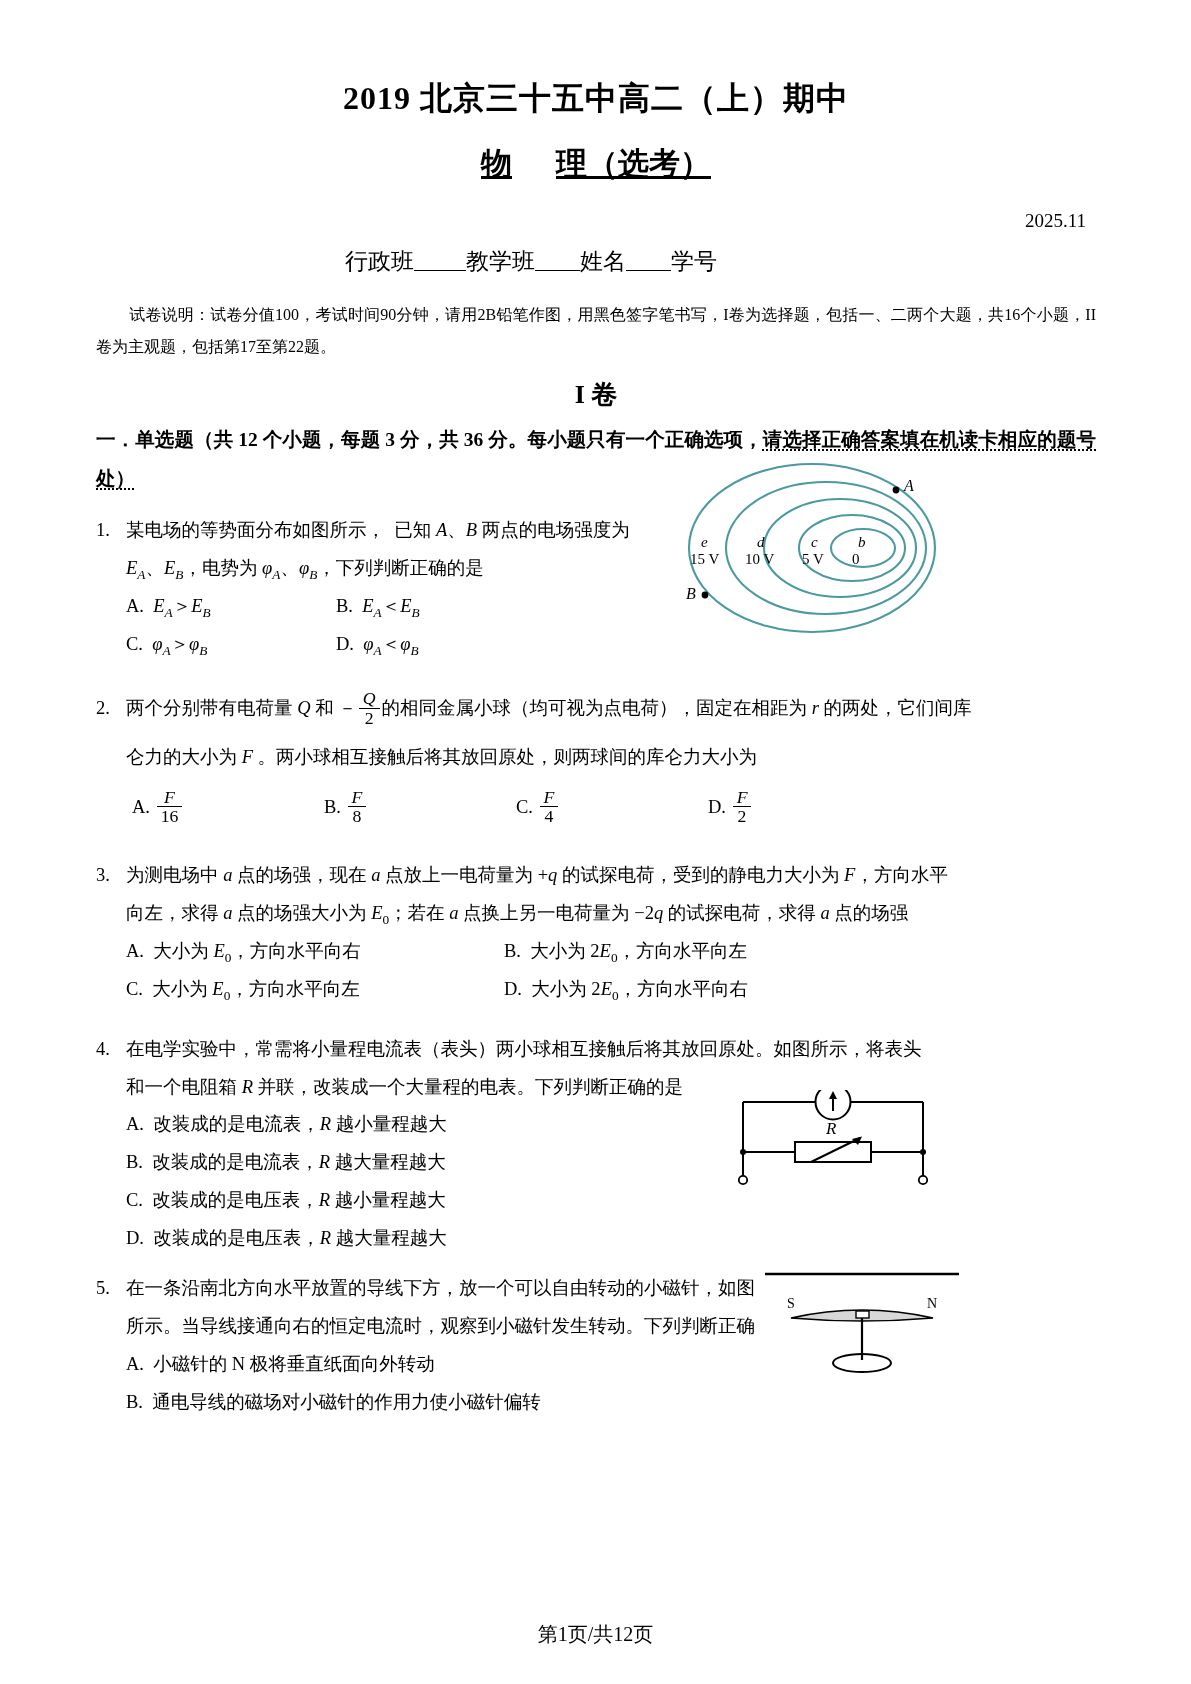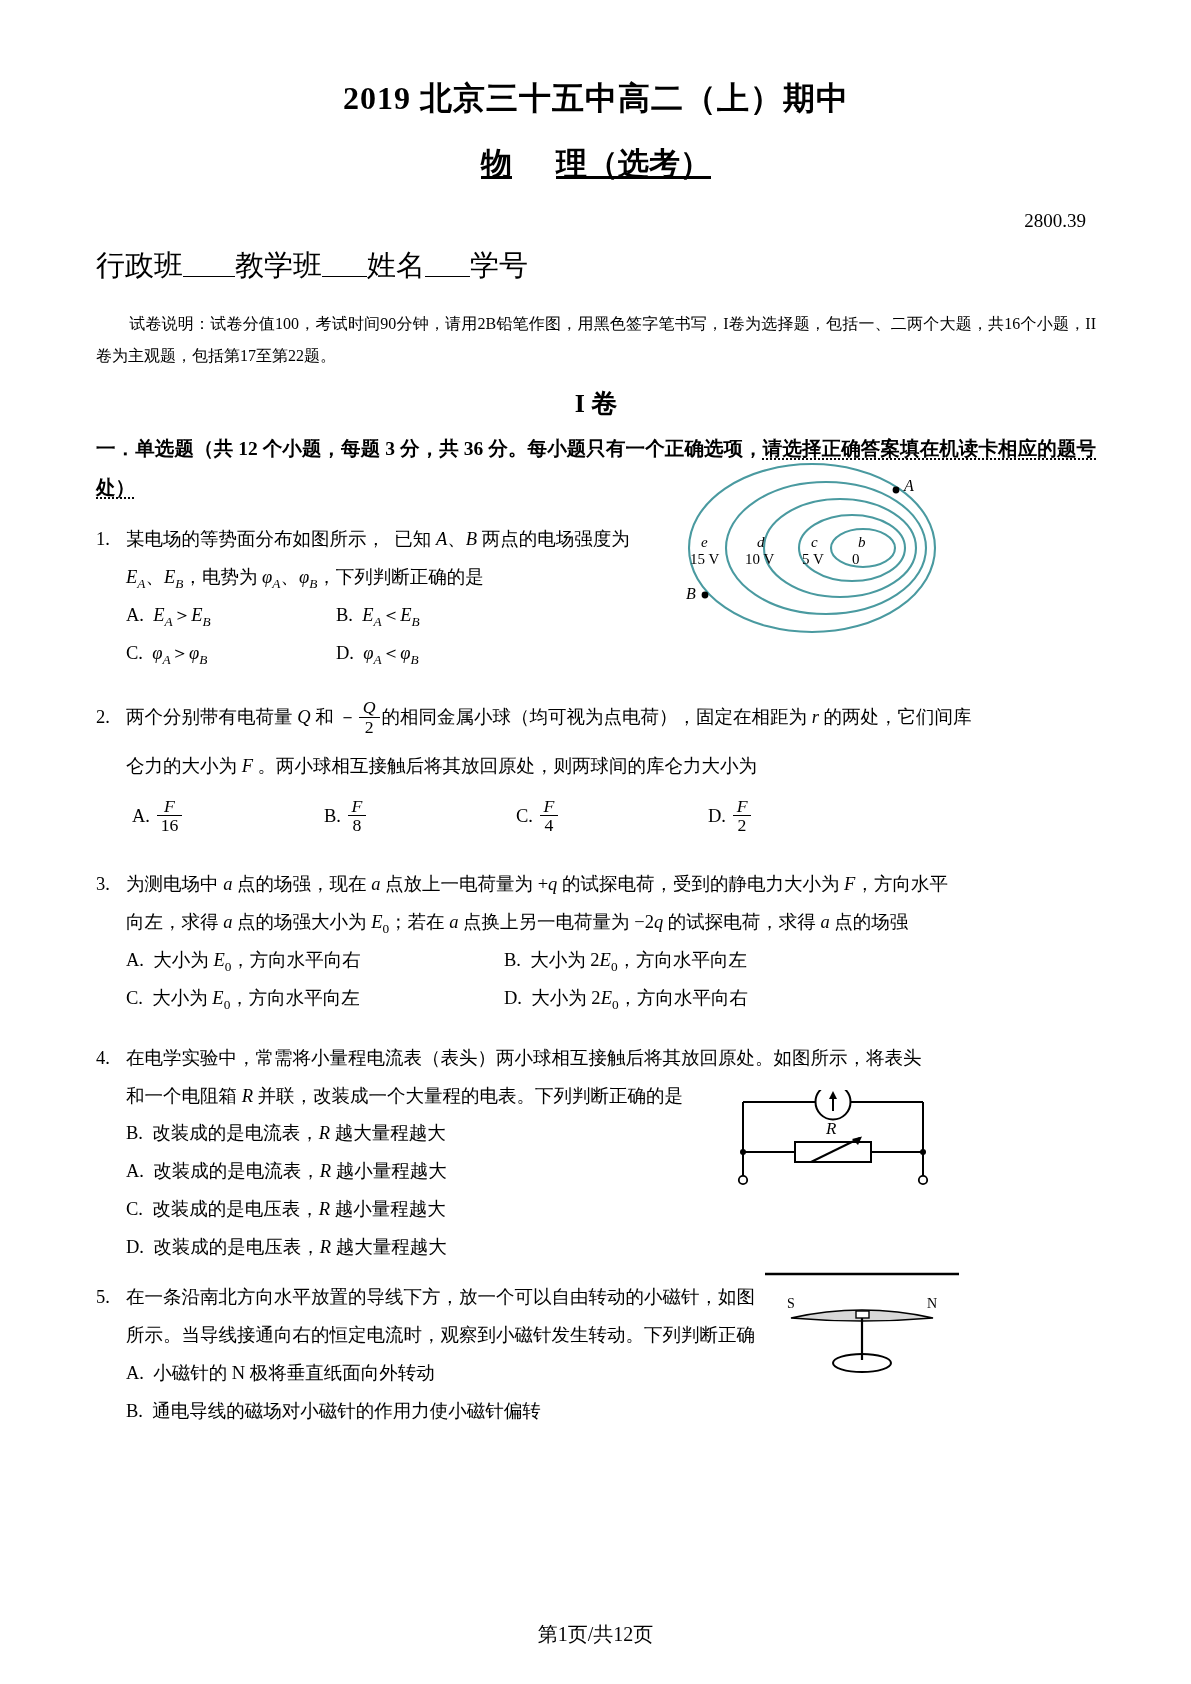--- a/index.html
+++ b/index.html
@@ -45,21 +45,22 @@
     text-decoration: underline;
   }
   .doc-subtitle .gap { display: inline-block; width: 44px; }
   .doc-date {
     text-align: right;
     font-size: 19px;
     margin-top: 26px;
     padding-right: 10px;
   }
   .doc-fields {
-    font-size: 29px;
+    text-align: center;
+    font-size: 23px;
     margin-top: 14px;
     padding-right: 130px;
     font-family: Liberation Mono, monospace;
   }
   .blank-line {
     display: inline-block;
     border-bottom: 1.4px solid #000;
     height: 1em;
     vertical-align: -2px;
   }
@@ -170,21 +171,21 @@
 <div class="page">
 
   <div class="content">
 
     <div class="doc-title">2019 北京三十五中高二（上）期中</div>
 
     <div class="doc-subtitle">
       <span>物</span><span class="gap"></span><span>理（选考）</span>
     </div>
 
-    <div class="doc-date">2800.39</div>
+    <div class="doc-date">2025.11</div>
 
     <div class="doc-fields">
       <span>行政班</span><span class="blank-line bl-5"></span><span>教学班</span><span class="blank-line bl-4"></span><span>姓名</span><span class="blank-line bl-4"></span><span>学号</span>
     </div>
 
     <div class="instructions">
       <span class="indent"></span><span>试卷说明：试卷分值100，考试时间90分钟，请用2B铅笔作图，用黑色签字笔书写，I卷为选择题，包括一、二两个大题，共16个小题，II卷为主观题，包括第17至第22题。</span>
     </div>
 
     <div class="paper-part">I 卷</div>
@@ -266,22 +267,22 @@
     <div class="q" style="margin-top:22px">
       <div class="q-line">
         <div class="q-num">4.</div>
         <div class="q-body">
           在电学实验中，常需将小量程电流表（表头）两小球相互接触后将其放回原处。如图所示，将表头
         </div>
       </div>
       <div class="q-cont">
         和一个电阻箱 <i class="v">R</i> 并联，改装成一个大量程的电表。下列判断正确的是
       </div>
+      <div class="opt-stack">A.&nbsp; 改装成的是电流表，<i class="v">R</i> 越小量程越大</div>
       <div class="opt-stack">B.&nbsp; 改装成的是电流表，<i class="v">R</i> 越大量程越大</div>
-      <div class="opt-stack">A.&nbsp; 改装成的是电流表，<i class="v">R</i> 越小量程越大</div>
       <div class="opt-stack">C.&nbsp; 改装成的是电压表，<i class="v">R</i> 越小量程越大</div>
       <div class="opt-stack">D.&nbsp; 改装成的是电压表，<i class="v">R</i> 越大量程越大</div>
     </div>
 
     <div class="q" style="margin-top:12px">
       <div class="q-line">
         <div class="q-num">5.</div>
         <div class="q-body" style="max-width:725px">在一条沿南北方向水平放置的导线下方，放一个可以自由转动的小磁针，如图</div>
       </div>
       <div class="q-cont" style="max-width:725px">所示。当导线接通向右的恒定电流时，观察到小磁针发生转动。下列判断正确</div>

